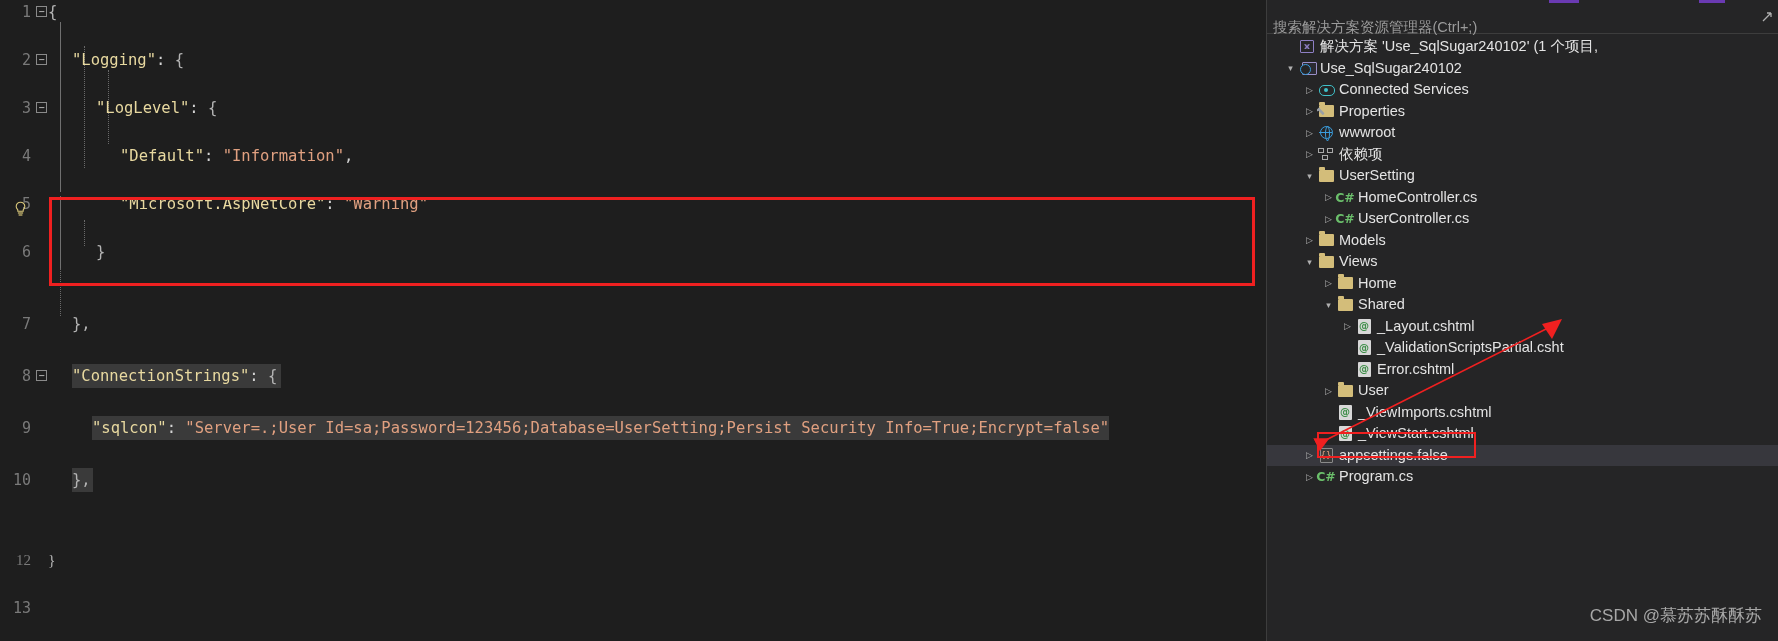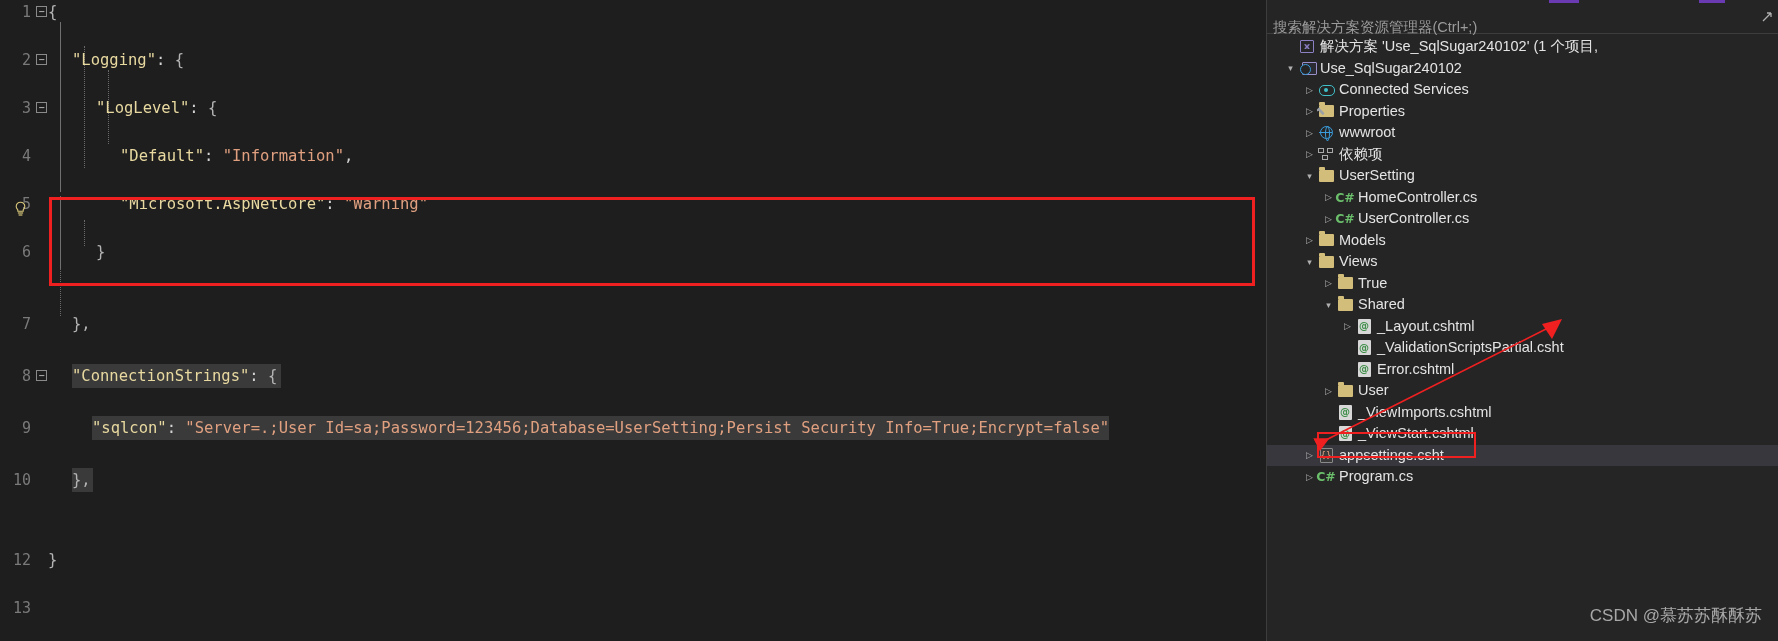--- a/index.html
+++ b/index.html
@@ -389,21 +389,21 @@
         <span class="gutter-num">9</span>
         <span class="code-text hl-bg" style="left:92px;"><span class="tok-key">"sqlcon"</span><span class="tok-punc">: </span><span class="tok-str">"Server=.;User Id=sa;Password=123456;Database=UserSetting;Persist Security Info=True;Encrypt=false"</span></span>
       </div>
 
       <div class="code-line" style="top:252px;">
         <span class="gutter-num">10</span>
         <span class="code-text hl-bg" style="left:72px; padding-right:2px;"><span class="tok-brace">},</span></span>
       </div>
 
 
-      <div class="code-line" style="top:308px;">
+      <div class="code-line" style="top:308px;font-family:Liberation Serif, serif;">
         <span class="gutter-num">12</span>
         <span class="code-text"><span class="tok-brace">}</span></span>
       </div>
 
       <div class="code-line" style="top:332px;">
         <span class="gutter-num">13</span>
       </div>
 
     </div>
 
@@ -526,21 +526,21 @@
             <span class="folder"></span>
           </span>
         <span class="lbl">Views</span>
       </div>
 
       <div class="row" style="padding-left:55px;">
         <span class="chev">▷</span>
         <span class="ico">
             <span class="folder"></span>
           </span>
-        <span class="lbl">True</span>
+        <span class="lbl">Home</span>
       </div>
 
       <div class="row" style="padding-left:55px;">
         <span class="chev open">▾</span>
         <span class="ico">
             <span class="folder"></span>
           </span>
         <span class="lbl">Shared</span>
       </div>
 
@@ -602,21 +602,21 @@
         <span class="lbl">_ViewStart.cshtml</span>
       </div>
 
       <div class="row selected" style="padding-left:36px;">
         <span class="chev">▷</span>
         <span class="ico">
             <span class="jsonico">
               <b>{}</b>
             </span>
           </span>
-        <span class="lbl">appsettings.csht</span>
+        <span class="lbl">appsettings.false</span>
       </div>
 
       <div class="row" style="padding-left:36px;">
         <span class="chev">▷</span>
         <span class="ico">
             <span class="cs">C#</span>
           </span>
         <span class="lbl">Program.cs</span>
       </div>
 

